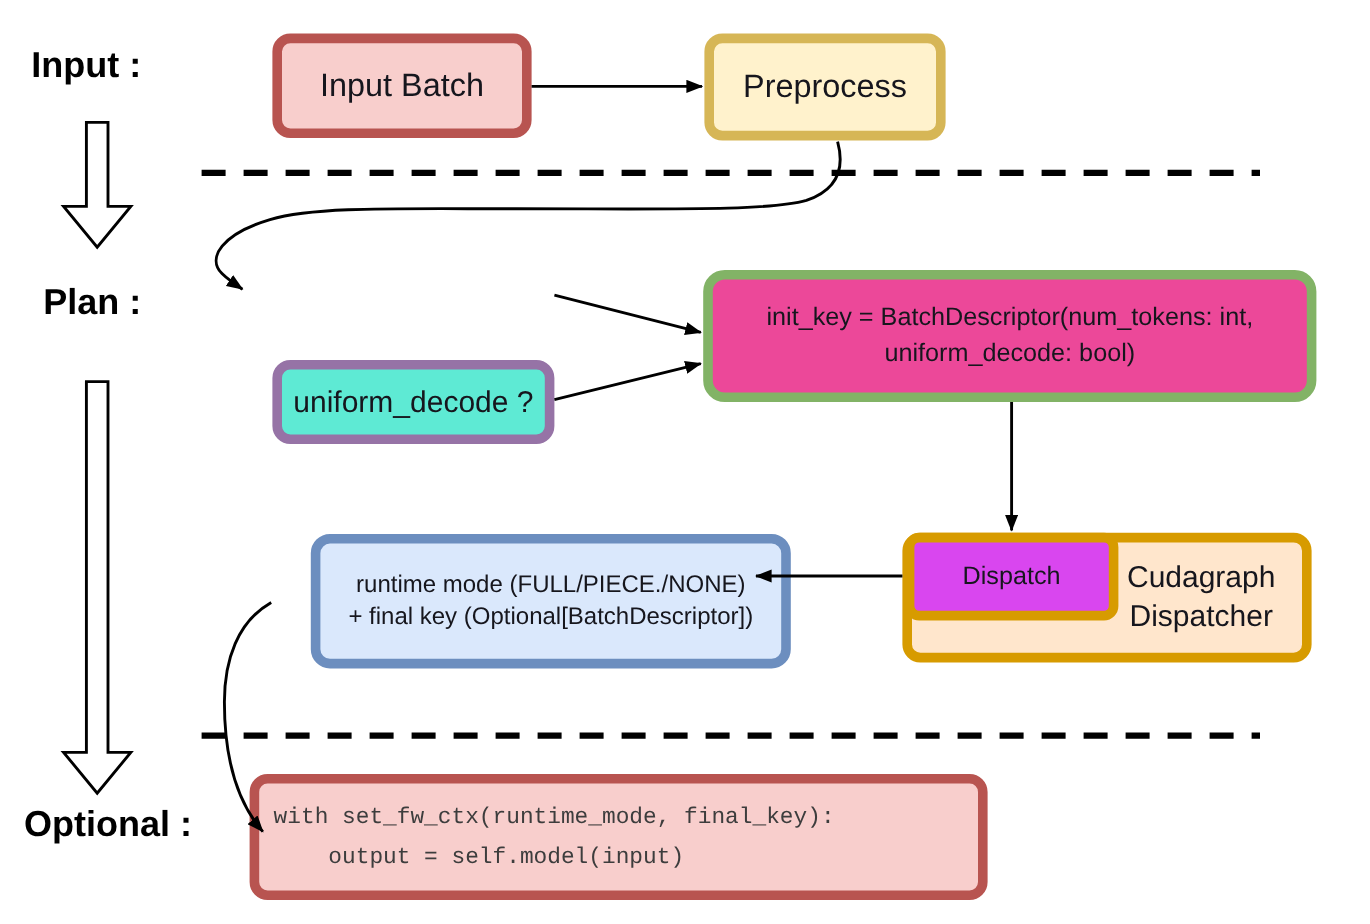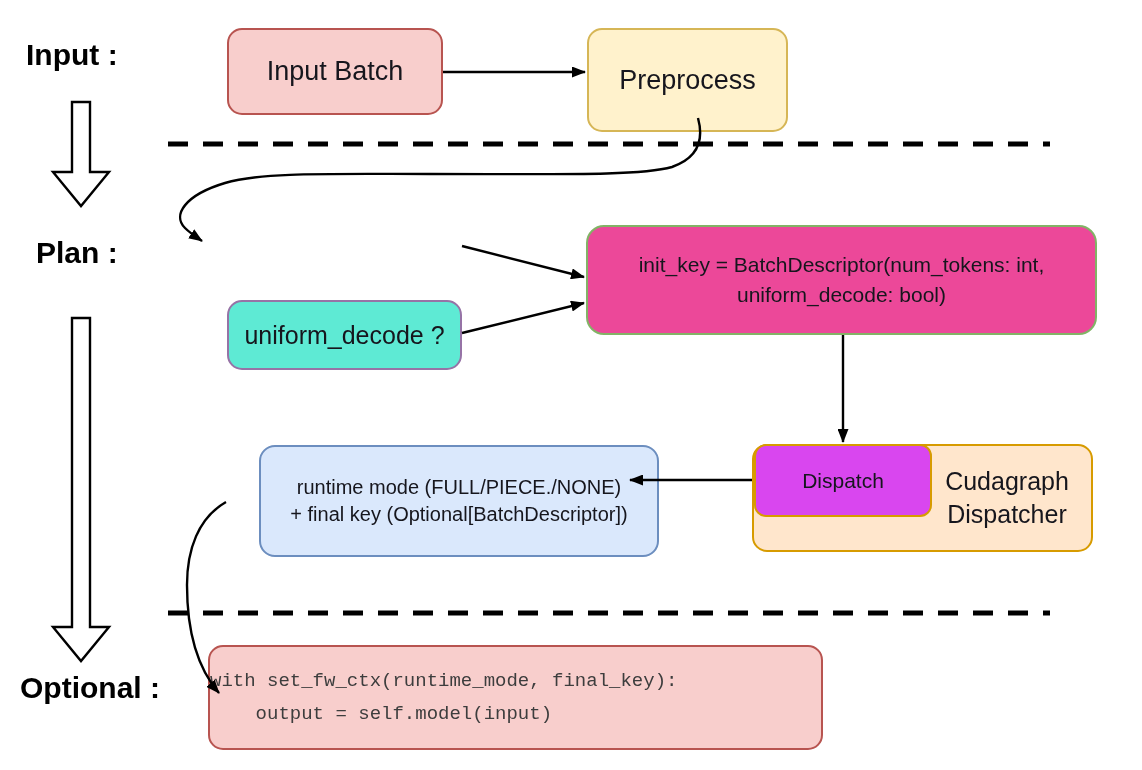--- a/index.html
+++ b/index.html
@@ -3,50 +3,51 @@
 <meta charset="utf-8">
 <style>
   html,body { margin:0; padding:0; background:#ffffff; }
   #stage {
     position:relative; width:1142px; height:770px;
     font-family:"Liberation Sans", sans-serif;
     background:#ffffff; overflow:hidden;
   }
   .node {
     position:absolute; box-sizing:border-box;
-    border:2px solid #b91c1c; border-radius:15px;
+    border:8px solid #b91c1c; border-radius:15px;
     display:flex; align-items:center; justify-content:center;
     text-align:center; color:#16161d;
     white-space:pre-line;
   }
   .section-label {
     position:absolute; font-weight:bold; font-size:30px; color:#000;
     white-space:nowrap;
   }
   #svg-overlay {
     position:absolute; left:0; top:0; width:1142px; height:770px;
     pointer-events:none;
   }
   .connector { fill:none; stroke:#000; stroke-width:2.4px; }
   .dashed-line { fill:none; stroke:#000; stroke-width:5.2px; stroke-dasharray:20 15; }
   .hollow-arrow { fill:#ffffff; stroke:#000; stroke-width:2.4px; stroke-linejoin:miter; }
 
   #node-input-batch   { left:227px; top:28px;  width:216px; height:87px;  font-size:27px; }
-  #node-preprocess    { left:587px; top:28px;  width:201px; height:104px;  font-size:27px; }
+  #node-preprocess    { left:587px; top:28px;  width:201px; height:89px;  font-size:27px; }
   #node-cg-padding    { left:227px; top:210px; width:235px; height:70px;  font-size:25px; }
   #node-uniform-decode{ left:227px; top:300px; width:235px; height:70px;  font-size:25px; }
   #node-init-key      { left:586px; top:225px; width:511px; height:110px; font-size:21px; line-height:30px; border-radius:18px; }
   #node-runtime-mode  { left:227px; top:445px; width:400px; height:112px; font-size:20px; line-height:27px; border-radius:16px;margin-left:32px; }
   #node-cudagraph     { left:752px; top:444px; width:341px; height:108px; font-size:25px; line-height:33px; justify-content:flex-end;padding-left:32px; }
   #node-cudagraph .cuda-label { width:168px; text-align:center; }
   #node-dispatch      { left:754px; top:444px; width:178px; height:73px;  font-size:21px; border-radius:12px; }
   #node-execute-code  {
     left:208px; top:645px; width:615px; height:105px;
     font-family:"Liberation Mono", monospace; font-size:19px; line-height:33px;
     color:#3d3d3d; white-space:pre; justify-content:flex-start; text-align:left;
+    padding-left:12px;
   }
 
   #label-input   { left:26px; top:38px;  }
   #label-plan    { left:36px; top:236px; }
   #label-execute { left:20px; top:671px; }
 </style>
 </head>
 <body>
 
 <div id="stage">

